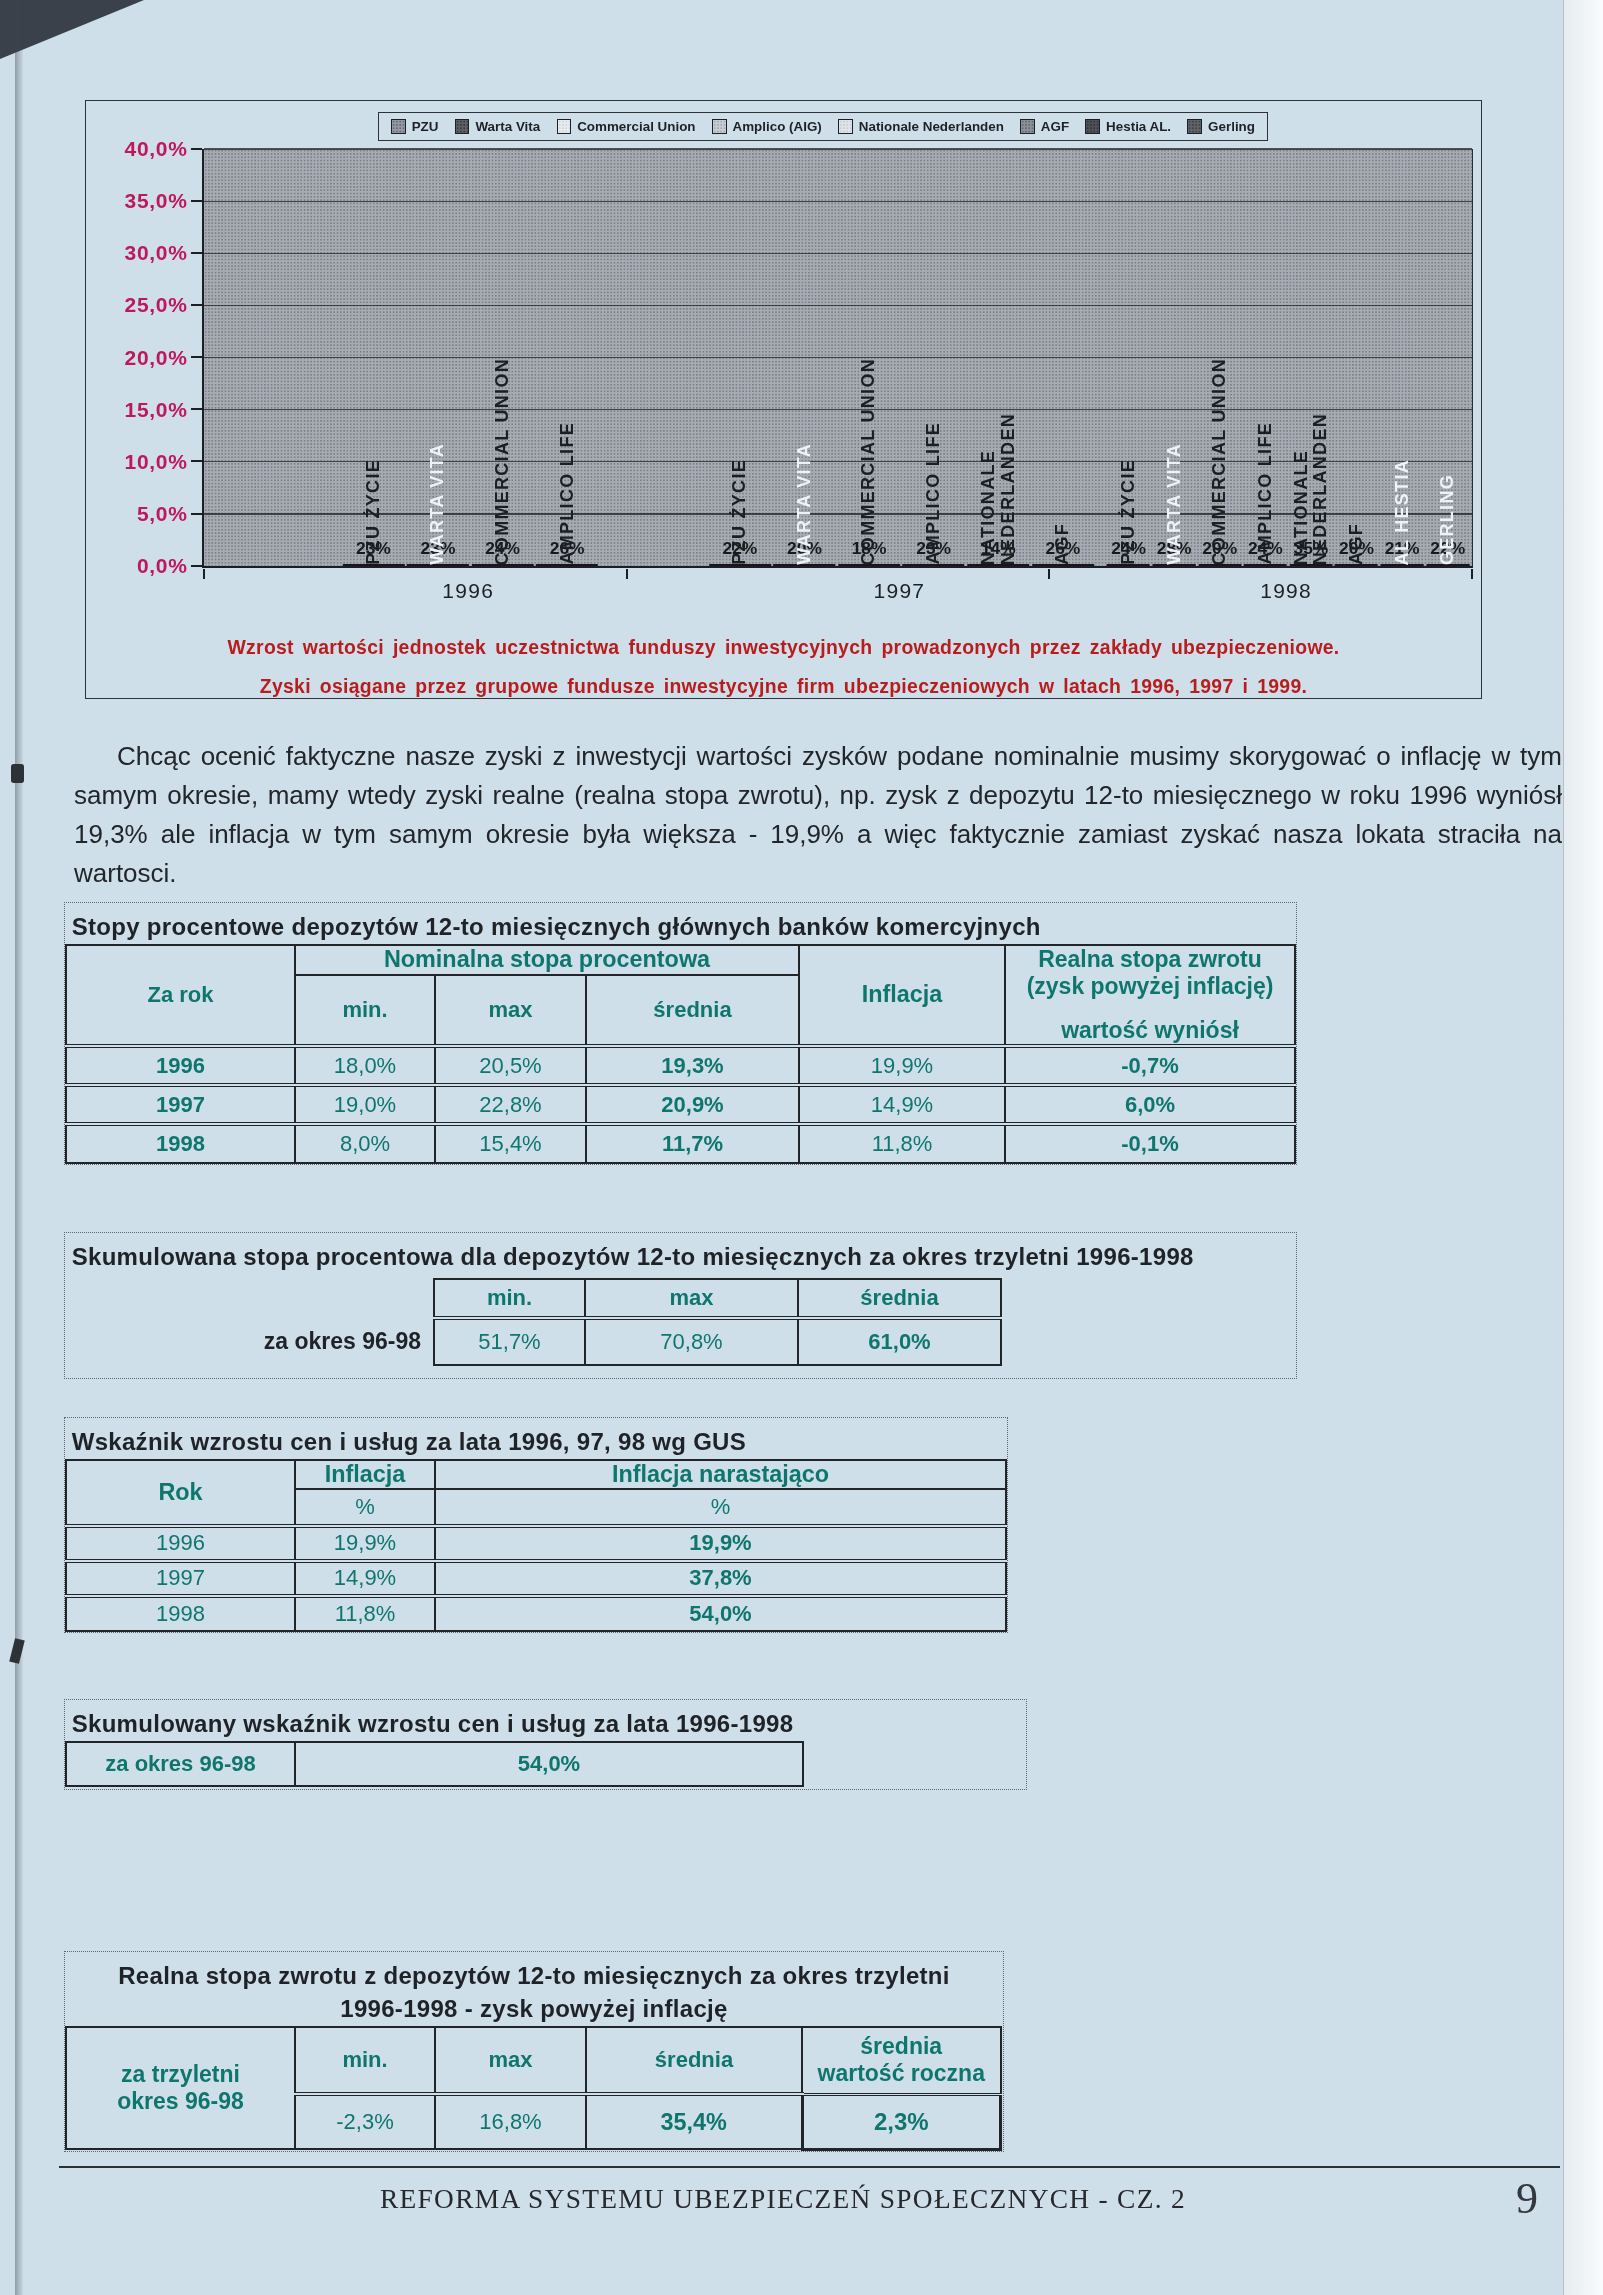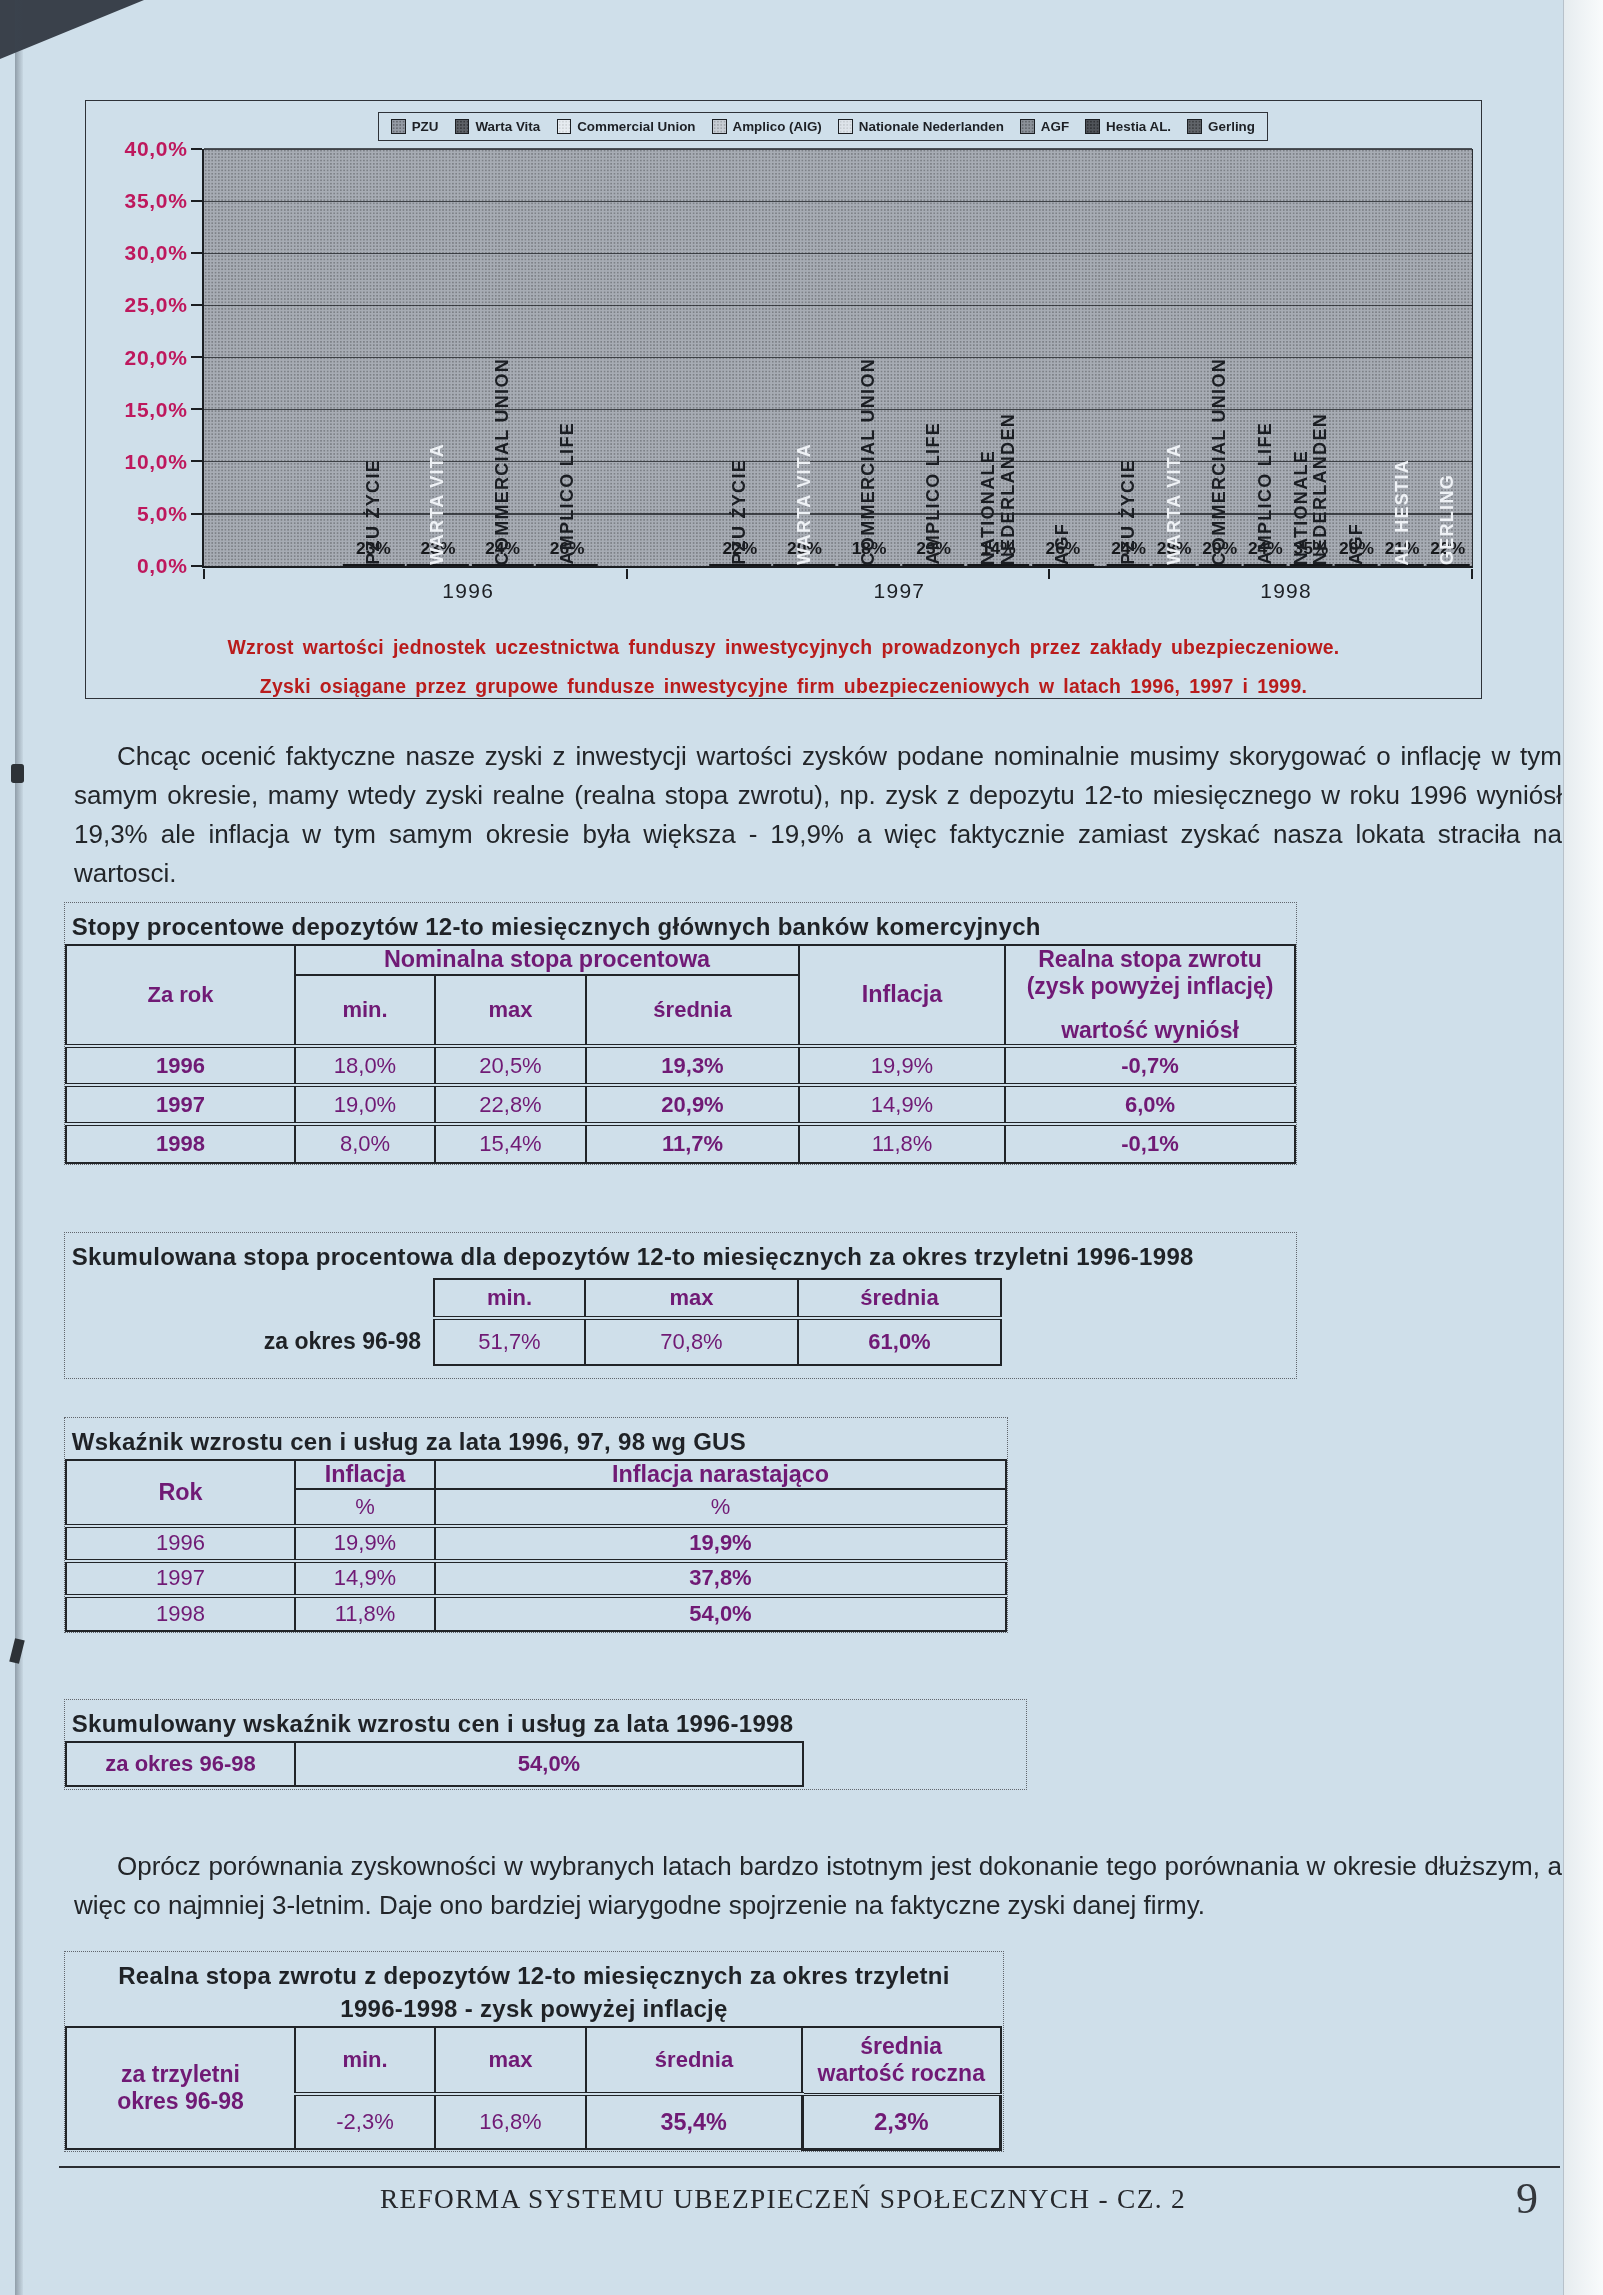--- a/index.html
+++ b/index.html
@@ -45,21 +45,21 @@
   
   .para{position:absolute;left:62px;width:1488px;font-size:26px;line-height:39px;text-align:justify;
         color:#222529;text-indent:43px;margin-left:12px;}
   
   .section{position:absolute;border:1.3px dotted #61666d;box-sizing:border-box;}
   .sec-title{font-size:24px;font-weight:700;color:#1f2226;padding:10px 5.4px 8.7px 6.7px;letter-spacing:0.3px;}
   .sec-title.center{text-align:center;padding-left:0;padding-right:0;}
   .sec-title.tight{padding-bottom:2.7px;}
   .tbl{border-collapse:collapse;table-layout:fixed;}
   .tbl td{border:2px solid #212428;text-align:center;vertical-align:middle;font-size:22px;
-        color:#701a75;padding:0 5.4px;box-sizing:border-box;}
+        color:#0f766e;padding:0 5.4px;box-sizing:border-box;}
   .tbl tr.vrow td{border-top:4.7px double #212428;}
   .b{font-weight:700;}
   .gaptop{margin-top:17.4px;}
   .t2label{position:absolute;left:119px;top:95px;width:237px;text-align:right;font-weight:700;font-size:23px;color:#1f2226;}
   .thick{border-width:3.3px !important;}
   
   .footer-rule{position:absolute;left:59px;top:2166px;width:1501px;height:2px;background:#2c2f33;}
   .footer{position:absolute;left:94px;top:2184px;width:1378px;text-align:center;
         font-family:"Liberation Serif",serif;font-size:27.4px;letter-spacing:1.3px;color:#26282c;}
   .pagenum{position:absolute;left:1516px;top:2173px;font-family:"Liberation Serif",serif;font-size:44px;color:#34373c;}
@@ -397,21 +397,20 @@
         </colgroup>
       <tbody>
           <tr>
         <td class="b" style="height:44px">za okres 96-98</td>
         <td class="b">54,0%</td>
       </tr>
     </tbody>
       </table>
   </div>
 
-  <div class="para" style="top:1847px">Oprócz porównania zyskowności w wybranych latach bardzo istotnym jest dokonanie tego porównania w okresie dłuższym, a więc co najmniej 3-letnim. Daje ono bardziej wiarygodne spojrzenie na faktyczne zyski danej firmy.</div>
 
   <div class="section" style="left:64px;top:1951px;width:940px">
     <div class="sec-title center tight">
       <div>Realna stopa zwrotu z depozytów 12-to miesięcznych za okres trzyletni</div>
       <div style="margin-top:5.4px">1996-1998  -  zysk powyżej inflację</div>
     </div>
     <table class="tbl" style="width:937px">
       <colgroup>
           <col style="width:229px">
           <col style="width:140px">

